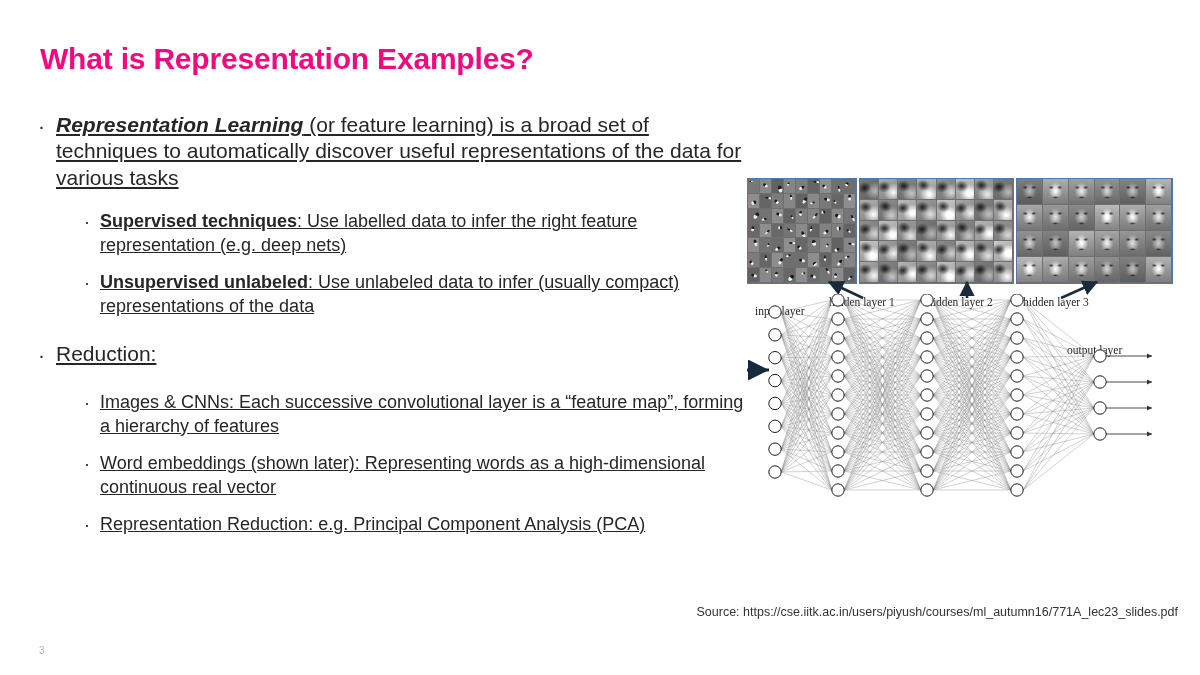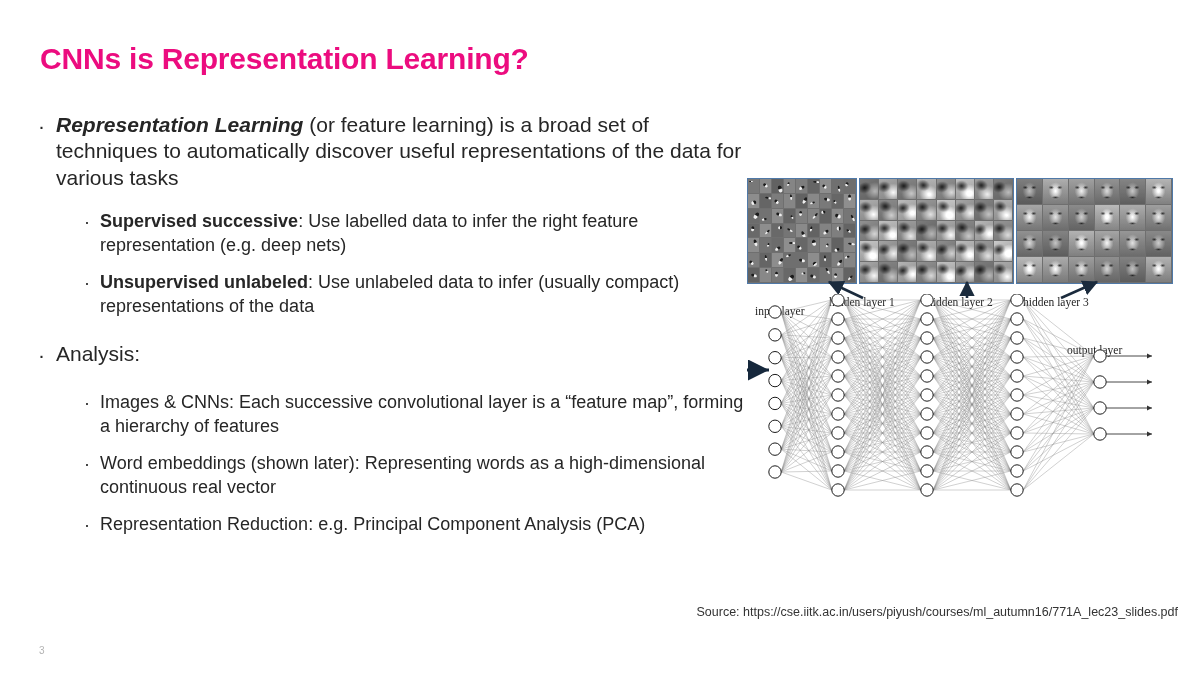--- a/index.html
+++ b/index.html
@@ -41,20 +41,21 @@
     align-items: flex-start;
   }
   .bullet-glyph {
     flex: 0 0 auto;
     color: #262626;
     line-height: 1.26;
   }
   .bullet-text {
     flex: 1 1 auto;
     line-height: 1.26;
+    text-decoration: underline;
   }
 
   
   .lvl1 {
     margin-bottom: 10px;
   }
   .lvl1 .bullet-glyph {
     width: 18px;
     font-size: 21px;
     padding-top: 1px;
@@ -211,46 +212,46 @@
     position: absolute;
     left: 39px;
     top: 645px;
     font-size: 10px;
     color: #b3b3b3;
   }
 </style>
 </head>
 <body>
 
-<div class="slide-title">CNNs is Representation Learning?</div>
+<div class="slide-title">What is Representation Examples?</div>
 
 <div class="body-col">
 
   <div class="bullet-row lvl1">
     <span class="bullet-glyph">·</span>
     <span class="bullet-text"><i class="em-bolditalic">Representation Learning</i><span> (or feature learning) is a broad set of techniques to automatically discover useful representations of the data for various tasks</span></span>
   </div>
 
   <div class="spacer-sm"></div>
 
   <div class="bullet-row lvl2">
     <span class="bullet-glyph">·</span>
-    <span class="bullet-text"><b class="em-bold">Supervised successive</b><span>: Use labelled data to infer the right feature representation (e.g. deep nets)</span></span>
+    <span class="bullet-text"><b class="em-bold">Supervised techniques</b><span>: Use labelled data to infer the right feature representation (e.g. deep nets)</span></span>
   </div>
 
   <div class="bullet-row lvl2">
     <span class="bullet-glyph">·</span>
     <span class="bullet-text"><b class="em-bold">Unsupervised unlabeled</b><span>: Use unlabeled data to infer (usually compact) representations of the data</span></span>
   </div>
 
   <div class="spacer-sm"></div>
 
   <div class="bullet-row lvl1">
     <span class="bullet-glyph">·</span>
-    <span class="bullet-text">Analysis:</span>
+    <span class="bullet-text">Reduction:</span>
   </div>
 
   <div class="spacer-md"></div>
 
   <div class="bullet-row lvl2">
     <span class="bullet-glyph">·</span>
     <span class="bullet-text">Images &amp; CNNs: Each successive convolutional layer is a “feature map”, forming a hierarchy of features</span>
   </div>
 
   <div class="bullet-row lvl2">

